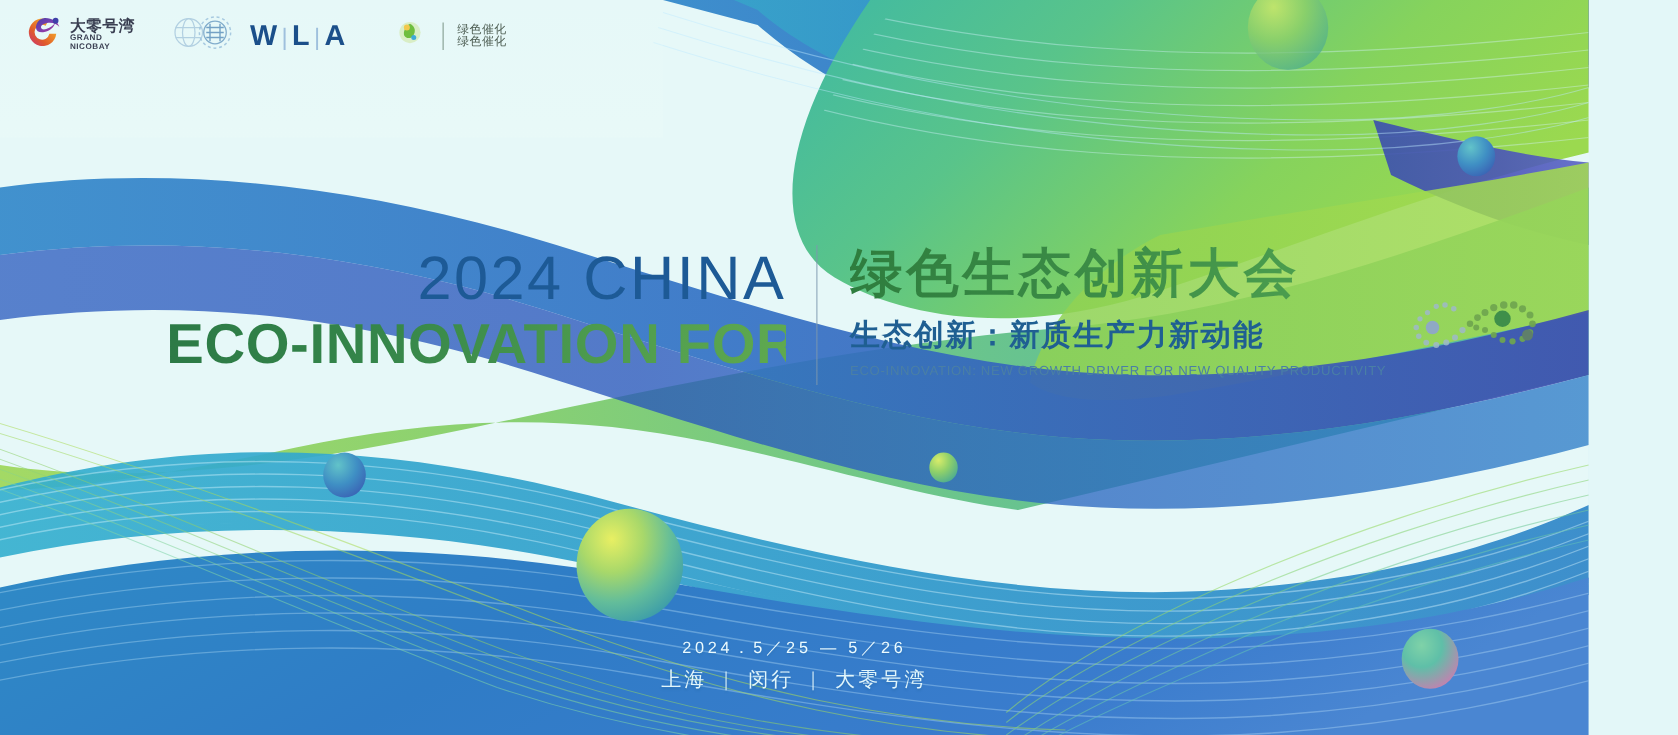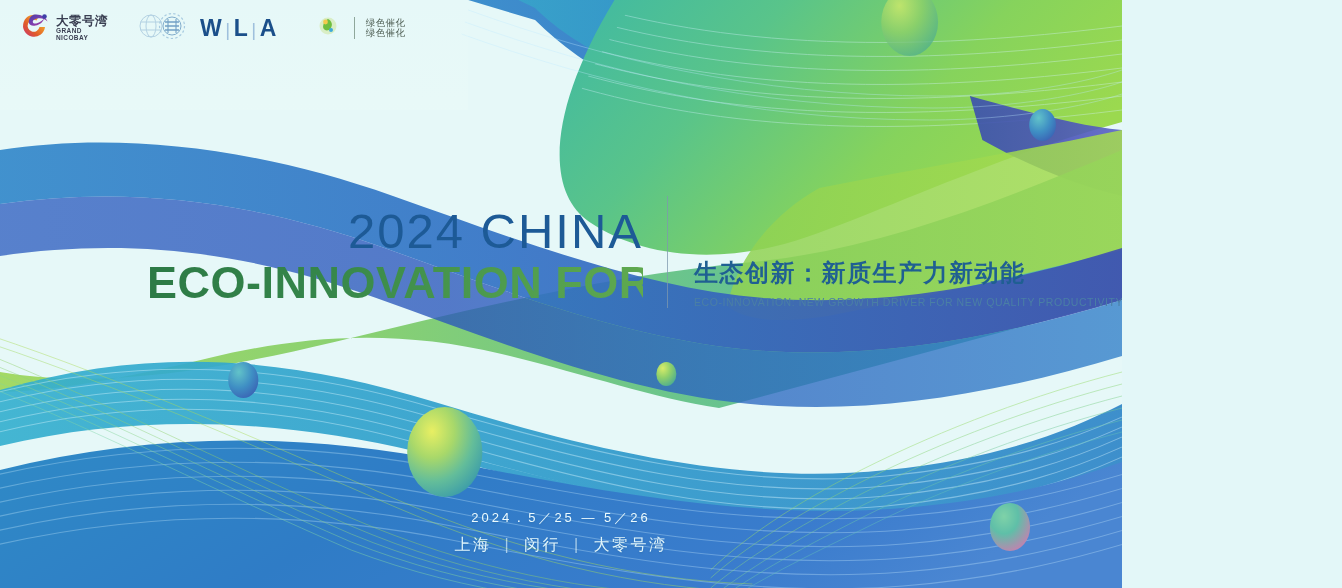--- a/index.html
+++ b/index.html
@@ -4,21 +4,21 @@
 <style>
   * { margin:0; padding:0; box-sizing:border-box; }
   html,body { width:1342px; height:588px; overflow:hidden; }
   body {
     font-family:"Liberation Sans", sans-serif;
     background:#e3f7f8;
   }
 
   .banner {
     position:relative;
-    width:1122px;
+    width:1271px;
     height:588px;
     overflow:hidden;
     background:linear-gradient(180deg,#eaf9f7 0%,#e6f8f8 30%,#ddf4f8 55%,#d8f2f7 70%,#cfeff6 100%);
   }
 
   
   .waves { position:absolute; inset:0; width:100%; height:100%; }
 
   
   .logo-bar {
@@ -41,23 +41,22 @@
     display:flex; align-items:baseline; gap:3px;
     font-size:23px; font-weight:700; color:#1b4f8a; letter-spacing:.5px;
   }
   .wla-sep { color:#9fc0dd; font-size:19px; font-weight:300; }
   .gcat .logo-en { color:#4a5a4f; font-size:9.5px; font-weight:400; }
   .gcat-divider { width:1px; height:22px; background:#8fa79b; margin:0 5px; }
 
   
   .title-block {
     position:absolute; left:133px; top:190px;
-    display:flex; align-items:flex-end;
+    display:flex; align-items:center;
     z-index:30;
-    margin-left:14px;
   }
   .title-left { text-align:right; padding-right:24px; width:520px; }
 
   .t-year {
     font-size:49px; font-weight:400; letter-spacing:2px;
     color:#1d5a96; line-height:1.08; white-space:nowrap;
   }
   .t-forum {
     font-size:45px; font-weight:700; letter-spacing:.5px; line-height:1.12;
     background:linear-gradient(90deg,#2c7a46 0%,#35864a 35%,#4d9b4e 70%,#5fa94f 100%);
@@ -370,20 +369,21 @@
 
   <div class="title-block">
     <div class="title-left">
       <div class="t-year">2024 CHINA</div>
       <div class="t-forum">ECO-INNOVATION FORUM</div>
     </div>
 
     <div class="v-divider"></div>
 
     <div class="title-right">
+      <div class="t-cn-main">绿色生态创新大会</div>
       <div class="t-cn-sub">生态创新：新质生产力新动能</div>
       <div class="t-en-sub">ECO-INNOVATION: NEW GROWTH DRIVER FOR NEW QUALITY PRODUCTIVITY</div>
     </div>
   </div>
 
   <div class="infinity">
     <svg width="140" height="80" viewBox="0 0 140 80" xmlns="http://www.w3.org/2000/svg">
       <g fill="#9fb9c9" opacity="0.85">
         <circle cx="24" cy="32" r="2.1"></circle>
           <circle cx="18" cy="37" r="2.1"></circle>

